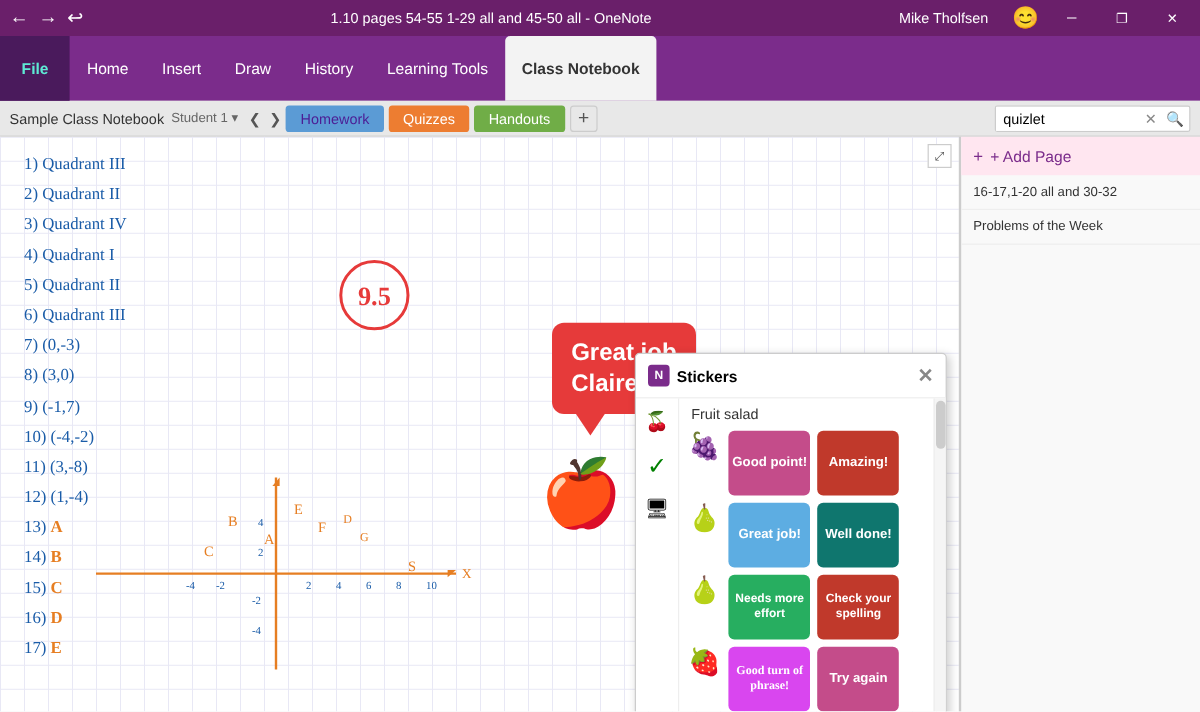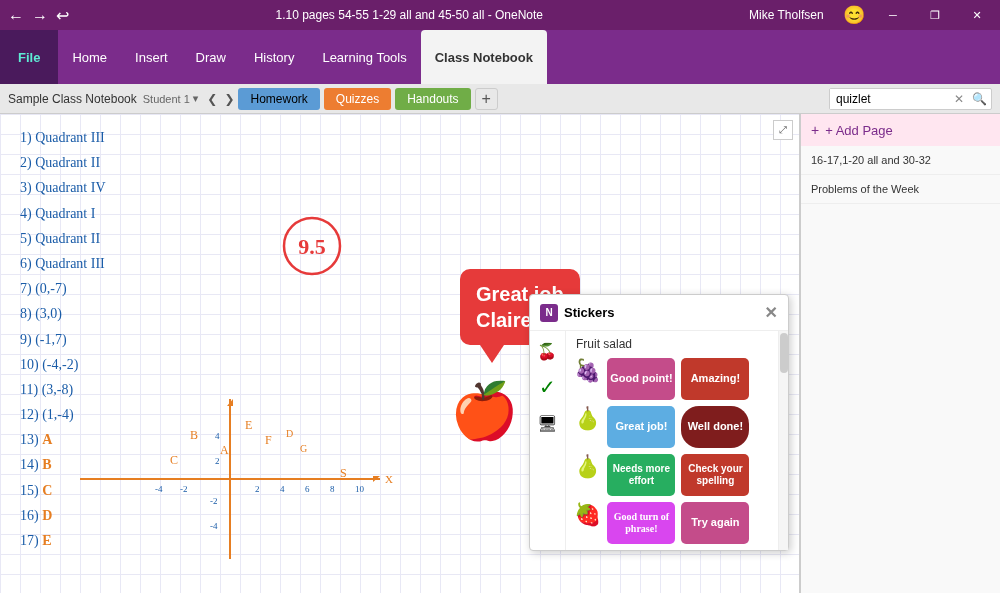--- a/index.html
+++ b/index.html
@@ -54,21 +54,21 @@
     .notebook-label { font-size: 12px; color: #333; display: flex; align-items: center; gap: 3px; }
     .nb-arrow { font-size: 11px; color: #666; }
     .tab-btn {
       height: 22px;
       padding: 0 12px;
       border: none;
       border-radius: 3px;
       font-size: 12px;
       cursor: pointer;
     }
-    .tab-homework { background: #5b9bd5; color: #000000; }
+    .tab-homework { background: #5b9bd5; color: #4c1d95; }
     .tab-quizzes { background: #ed7d31; color: white; }
     .tab-handouts { background: #70ad47; color: white; }
     .tab-add { background: transparent; color: #555; font-size: 16px; border: 1px solid #ccc; border-radius: 3px; padding: 0 6px; }
     .search-box {
       margin-left: auto;
       display: flex;
       align-items: center;
       border: 1px solid #ccc;
       background: white;
       height: 22px;
@@ -237,21 +237,21 @@
     }
     .stickers-close { cursor: pointer; font-size: 16px; color: #888; }
     .stickers-category {
       padding: 6px 10px 4px;
       font-size: 12px;
       color: #333;
       font-weight: 500;
     }
     .sticker-label-btn {
       width: 68px;
-      height: 42px;
+      height: 54px;
       border-radius: 5px;
       display: flex;
       align-items: center;
       justify-content: center;
       font-size: 11px;
       font-weight: 600;
       color: white;
       text-align: center;
       cursor: pointer;
       line-height: 1.2;
@@ -345,21 +345,21 @@
 
     <div class="expand-btn">⤢</div>
 
     <div class="handwriting">
       <div>1) Quadrant III</div>
       <div>2) Quadrant II</div>
       <div>3) Quadrant IV</div>
       <div>4) Quadrant I</div>
       <div>5) Quadrant II</div>
       <div>6) Quadrant III</div>
-      <div>7) (0,-7)</div>
+      <div>7) (0,-3)</div>
       <div>8) (3,0)</div>
       <div>9) (-1,7)</div>
       <div>10) (-4,-2)</div>
       <div>11) (3,-8)</div>
       <div>12) (1,-4)</div>
       <div>13) <span style="color:#e67e22;font-weight:bold;">A</span></div>
       <div>14) <span style="color:#e67e22;font-weight:bold;">B</span></div>
       <div>15) <span style="color:#e67e22;font-weight:bold;">C</span></div>
       <div>16) <span style="color:#e67e22;font-weight:bold;">D</span></div>
       <div>17) <span style="color:#e67e22;font-weight:bold;">E</span></div>
@@ -441,21 +441,21 @@
             </div>
             <div class="sticker-label-btn" style="background:#c44c8a;">Good point!</div>
             <div class="sticker-label-btn" style="background:#c0392b;">Amazing!</div>
           </div>
 
           <div style="display:flex;gap:6px;padding:3px 8px 3px;">
             <div style="display:flex;flex-direction:column;align-items:center;gap:2px;">
               <span style="font-size:22px;">🍐</span>
             </div>
             <div class="sticker-label-btn" style="background:#5dade2;">Great job!</div>
-            <div class="sticker-label-btn" style="background:#7f1d1d;border-radius:18px;">Well done!</div>
+            <div class="sticker-label-btn" style="background:#0f766e;">Well done!</div>
           </div>
 
           <div style="display:flex;gap:6px;padding:3px 8px 3px;">
             <div style="display:flex;flex-direction:column;align-items:center;gap:2px;">
               <span style="font-size:22px;">🍐</span>
             </div>
             <div class="sticker-label-btn" style="background:#27ae60;font-size:10px;">Needs more effort</div>
             <div class="sticker-label-btn" style="background:#c0392b;font-size:10px;">Check your spelling</div>
           </div>
 

